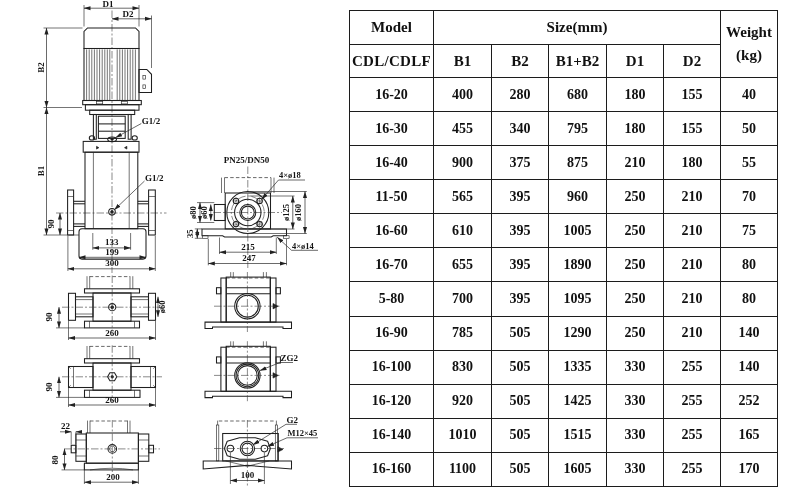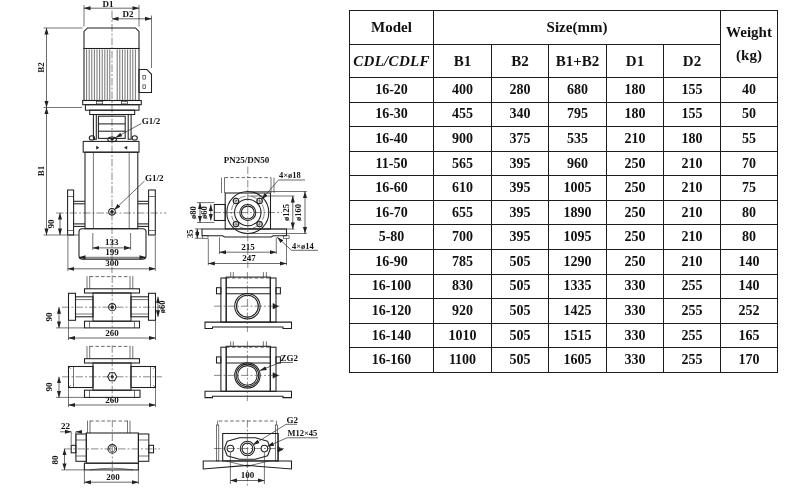--- a/index.html
+++ b/index.html
@@ -8,25 +8,25 @@
   #drawing { position:absolute; left:0; top:0; }
   #drawing .obj  { stroke:#1f1f1f; stroke-width:1.05; fill:none; }
   #drawing .thin { stroke:#2a2a2a; stroke-width:0.65; fill:none; }
   #drawing .hair { stroke:#2a2a2a; stroke-width:0.5; fill:none; }
   #drawing .dim  { stroke:#2a2a2a; stroke-width:0.7;  fill:none; }
   #drawing .cl   { stroke:#3a3a3a; stroke-width:0.6; fill:none; stroke-dasharray:7.5 2 2 2; }
   #drawing .dash { stroke:#2a2a2a; stroke-width:0.7; fill:none; stroke-dasharray:3.5 2.2; }
   #drawing .fill { stroke:#1f1f1f; stroke-width:0.6; fill:#1f1f1f; }
   #drawing text.dt { fill:#141414; font-family:"Liberation Serif", serif; font-weight:bold; }
   #spec-table { position:absolute; left:349px; top:10px; }
-  table { border-collapse:collapse; table-layout:fixed; width:428px; height:363px; }
+  table { border-collapse:collapse; table-layout:fixed; width:428px; height:477px; }
   th, td { border:1px solid #1c1c1c; text-align:center; vertical-align:middle;
             color:#111111; padding:0; }
   th.h { font-size:15px; font-weight:bold; }
-  th.h.cdlf { letter-spacing:0.3px;font-style:italic; }
+  th.h.cdlf { letter-spacing:0.3px; }
   th.h.wt div { line-height:1.55; }
   td.d { font-size:14px; font-weight:bold; }
 </style>
 </head>
 <body>
 
 <svg id="drawing" width="345" height="500" viewBox="0 0 345 500">
 <defs>
 <marker id="ar" viewBox="0 0 10 10" refX="9.3" refY="5" markerWidth="10" markerHeight="10" orient="auto-start-reverse">
   <path d="M0,2.1 L9.8,5 L0,7.9 Z" fill="#222"></path>
@@ -394,21 +394,21 @@
           <td class="d">340</td>
           <td class="d">795</td>
           <td class="d">180</td>
           <td class="d">155</td>
           <td class="d">50</td>
         </tr>
 <tr>
           <td class="d">16-40</td>
           <td class="d">900</td>
           <td class="d">375</td>
-          <td class="d">535</td>
+          <td class="d">875</td>
           <td class="d">210</td>
           <td class="d">180</td>
           <td class="d">55</td>
         </tr>
 <tr>
           <td class="d">11-50</td>
           <td class="d">565</td>
           <td class="d">395</td>
           <td class="d">960</td>
           <td class="d">250</td>

